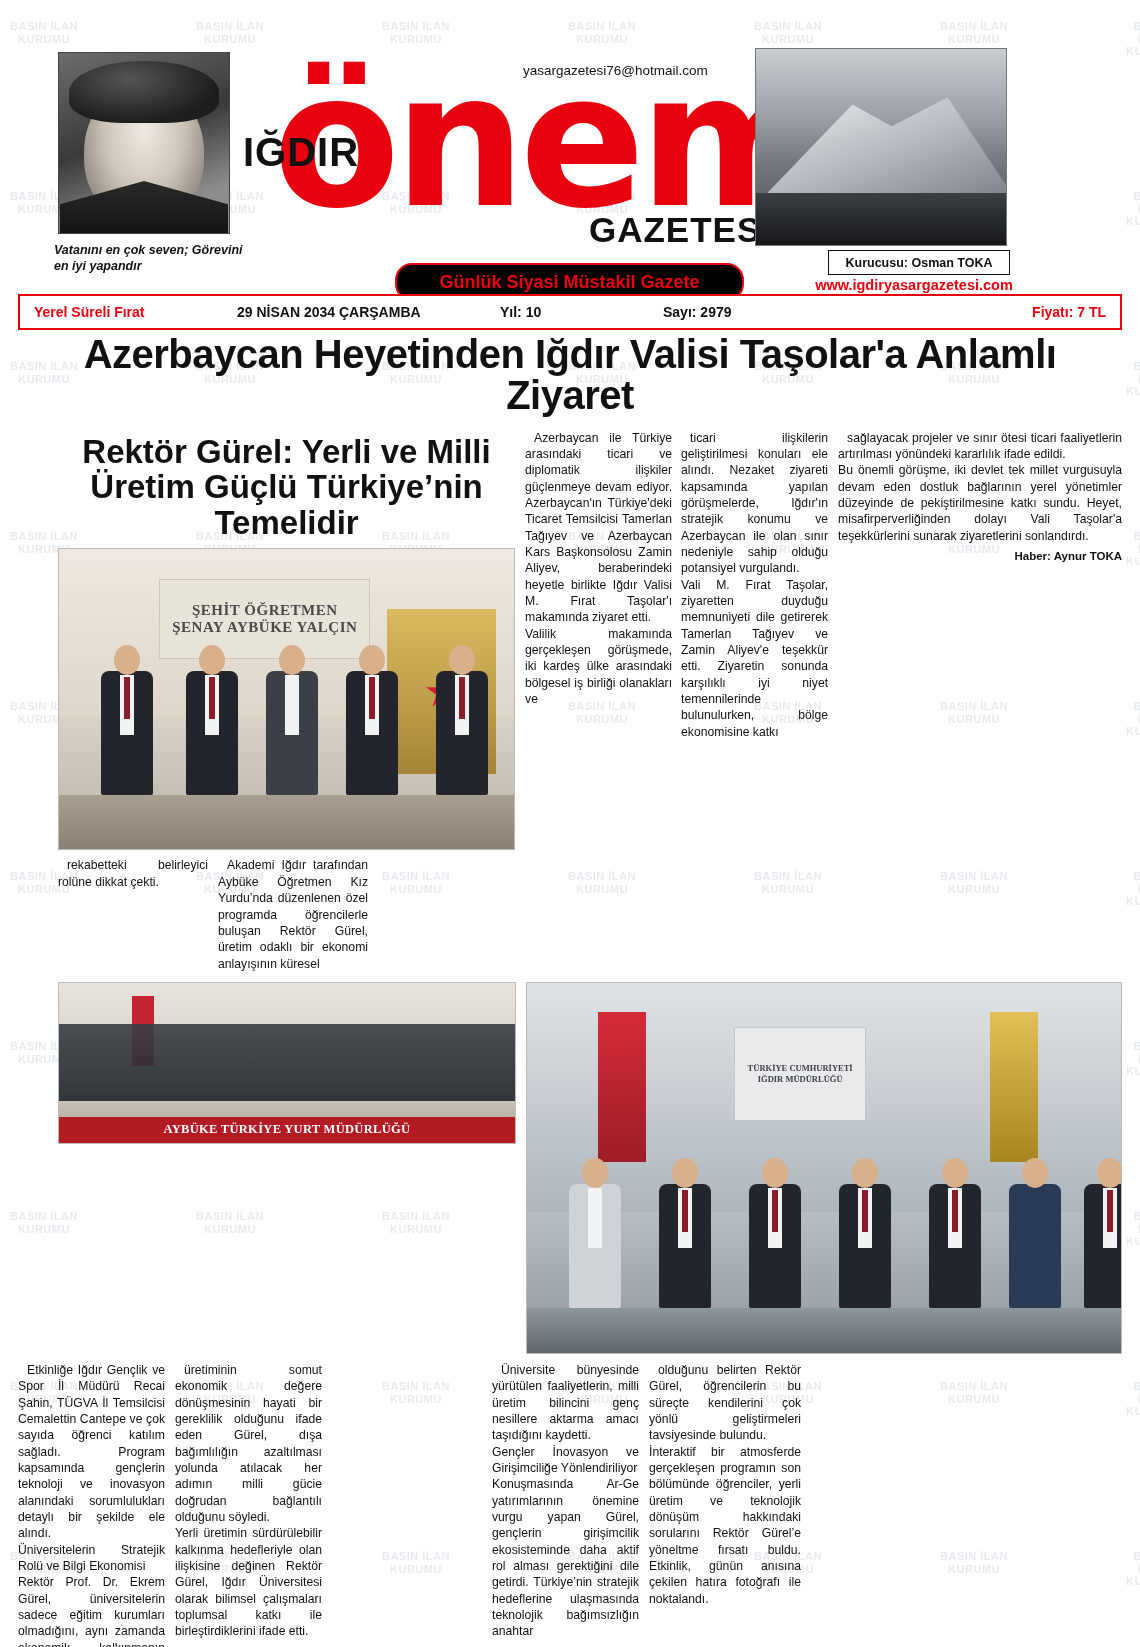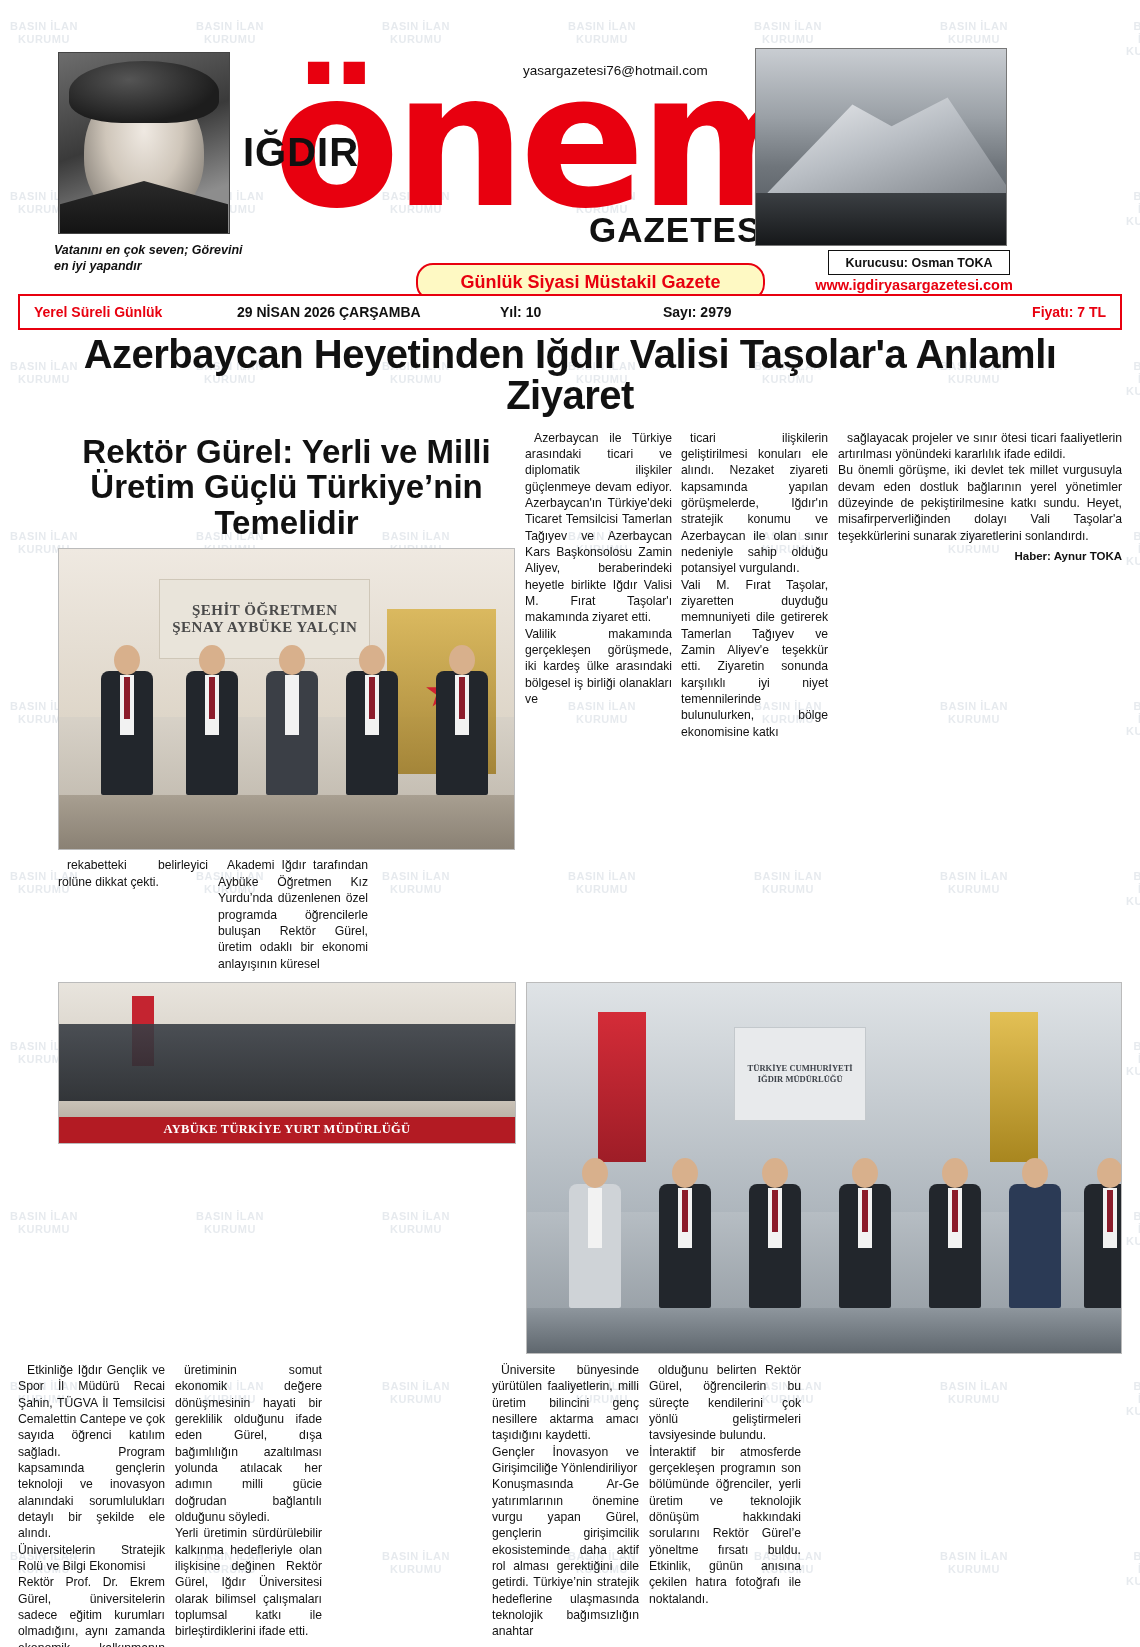--- a/index.html
+++ b/index.html
@@ -74,25 +74,25 @@
     position:absolute;left:40px;top:14px;
     font-size:185px;line-height:185px;font-weight:bold;color:#e8000f;
     font-family:"DejaVu Sans", sans-serif;
     letter-spacing:-6px;
   }
   .gazetesi{
     position:absolute;right:16px;top:175px;
     font-size:35px;font-weight:bold;color:#111;letter-spacing:1px;
   }
   .slogan{
-    position:absolute;left:183px;top:228px;width:345px;height:34px;
+    position:absolute;left:162px;top:228px;width:345px;height:34px;
     border:2px solid #e8000f;border-radius:17px;
     display:flex;align-items:center;justify-content:center;
     font-size:18px;font-weight:bold;color:#e8000f;
-    background:#fef9c3;
+    background:#000000;
   }
 
   .mountain{
     position:absolute;right:115px;top:48px;width:250px;height:196px;
     background:linear-gradient(180deg,#c9cdd2 0%,#9aa0a6 35%,#6f757b 60%,#4a4f55 100%);
     border:1px solid #777;overflow:hidden;
   }
   .mountain .peak{
     position:absolute;left:-10px;bottom:30px;width:280px;height:120px;
     background:linear-gradient(160deg,#f3f4f6 0%,#b9bec4 45%,#70757b 100%);
@@ -306,22 +306,22 @@
 
       <div class="mountain">
         <div class="peak"></div>
         <div class="trees"></div>
       </div>
       <div class="founder">Kurucusu: Osman TOKA</div>
       <div class="website">www.igdiryasargazetesi.com</div>
     </div>
 
     <div class="infobar">
-      <div class="cell c-local">Yerel Süreli Günlük</div>
-      <div class="cell c-date">29 NİSAN 2026   ÇARŞAMBA</div>
+      <div class="cell c-local">Yerel Süreli Fırat</div>
+      <div class="cell c-date">29 NİSAN 2034   ÇARŞAMBA</div>
       <div class="cell c-year">Yıl: 10</div>
       <div class="cell c-no">Sayı:    2979</div>
       <div class="cell c-price">Fiyatı: 7 TL</div>
     </div>
 
     <div class="headline">Azerbaycan Heyetinden Iğdır Valisi Taşolar'a Anlamlı Ziyaret</div>
 
     <div class="main">
 
       <div class="col-left">

